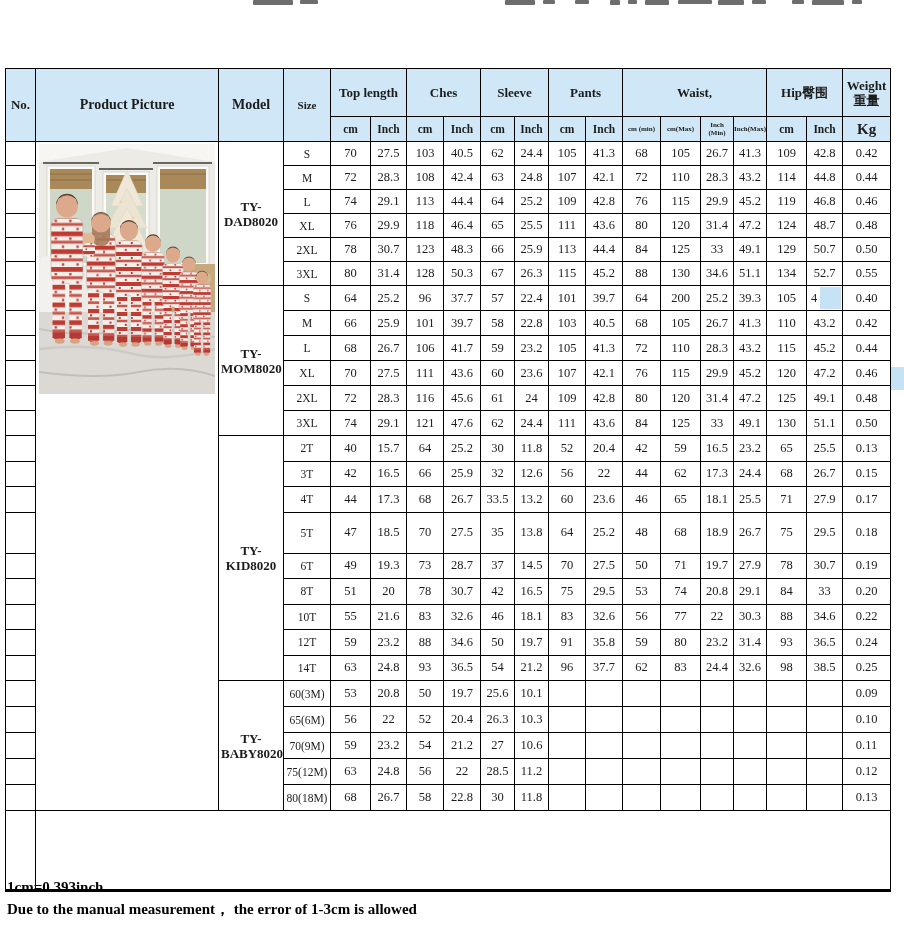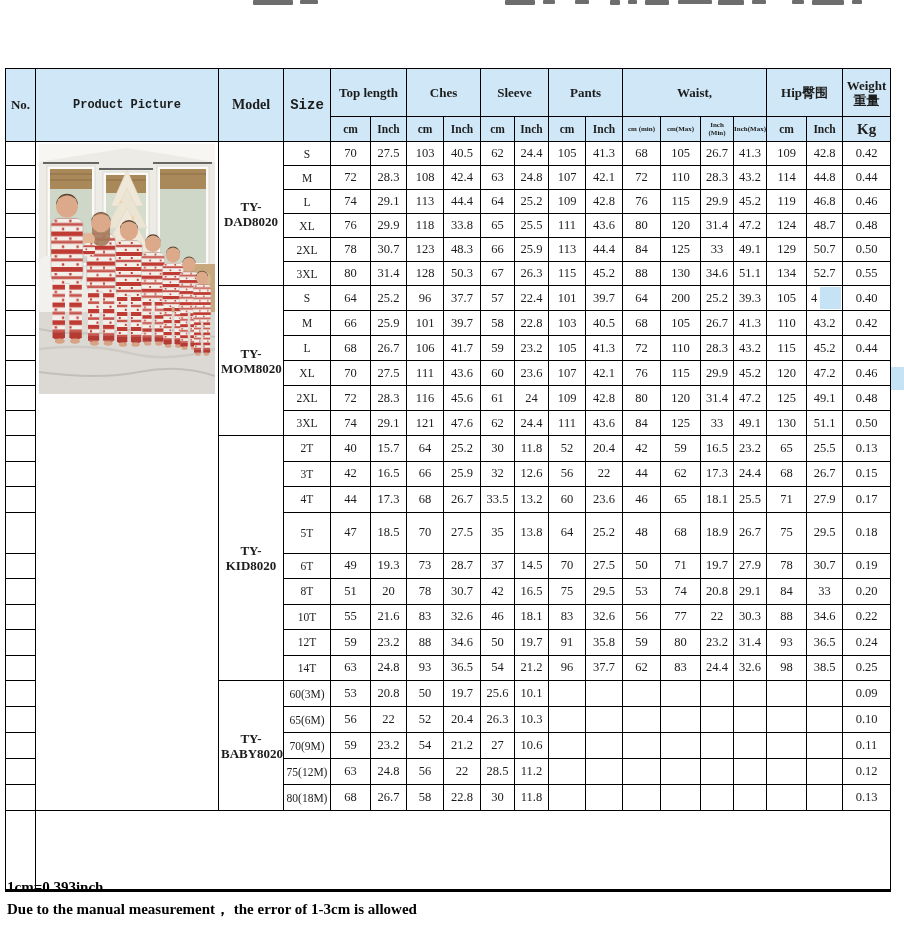--- a/index.html
+++ b/index.html
@@ -17,23 +17,23 @@
     border-collapse:collapse;table-layout:fixed;
     position:absolute;left:5px;top:68px;width:885px;
   }
   .size-table th,.size-table td{
     border:1px solid #000;padding:0;text-align:center;vertical-align:middle;
     overflow:hidden;position:relative;
   }
   .size-table thead th{background:var(--header-fill,#cfe7f6);font-weight:bold;}
   .h-main{font-size:13px;}
   .h-no{font-size:13px;}
-  .h-pic{font-size:12px;font-family:Liberation Mono, monospace;}
+  .h-pic{font-size:14px;}
   .h-model{font-size:14px;}
-  .h-size{font-size:14px;font-family:Liberation Mono, monospace;}
+  .h-size{font-size:11px;}
   .h-sub{font-size:11.5px;}
   .h-waist-sub{font-size:7px;line-height:8px;}
   .h-weight{font-size:13px;line-height:15px;padding:0 2px;}
   .h-kg{font-size:15px;}
   td.no-cell{background:#fff;}
   td.model-cell{font-weight:bold;font-size:13px;line-height:15px;padding:0 2px;}
   td.size-cell{font-size:11.5px;}
   td.value-cell{font-size:12.5px;}
   td.picture-cell{vertical-align:top;text-align:left;padding:2px 0 0 3px;}
   td.bottom-cell{height:78px;border-bottom:3px solid #000;}
@@ -271,21 +271,21 @@
         <td class="value-cell">119</td>
         <td class="value-cell">46.8</td>
         <td class="value-cell">0.46</td>
       </tr>
       <tr style="height: 24px;">
         <td class="no-cell"></td>
         <td class="size-cell">XL</td>
         <td class="value-cell">76</td>
         <td class="value-cell">29.9</td>
         <td class="value-cell">118</td>
-        <td class="value-cell">33.8</td>
+        <td class="value-cell">46.4</td>
         <td class="value-cell">65</td>
         <td class="value-cell">25.5</td>
         <td class="value-cell">111</td>
         <td class="value-cell">43.6</td>
         <td class="value-cell">80</td>
         <td class="value-cell">120</td>
         <td class="value-cell">31.4</td>
         <td class="value-cell">47.2</td>
         <td class="value-cell">124</td>
         <td class="value-cell">48.7</td>

